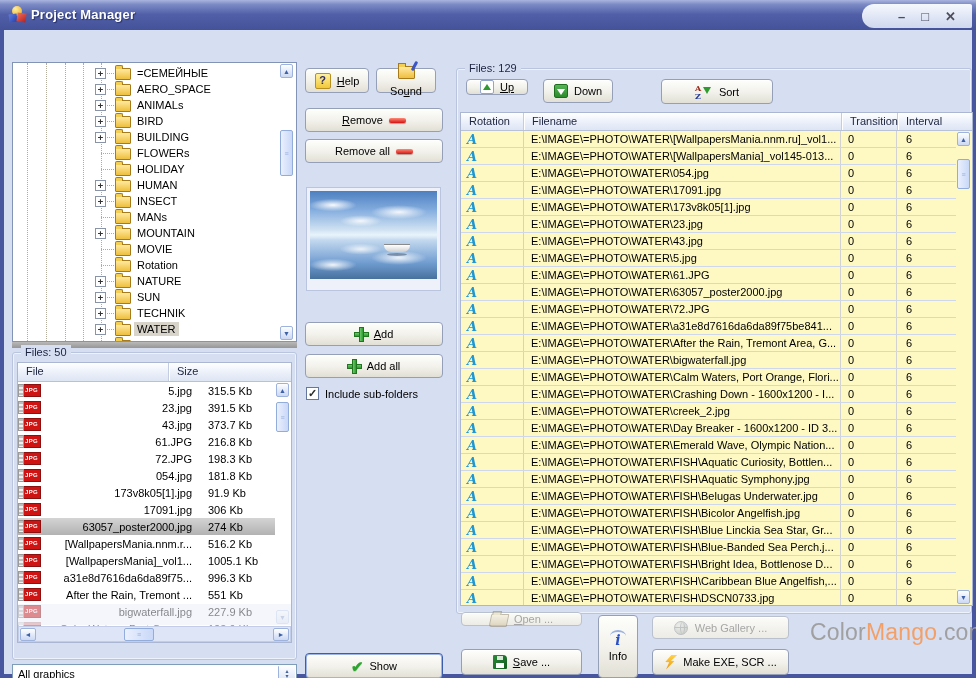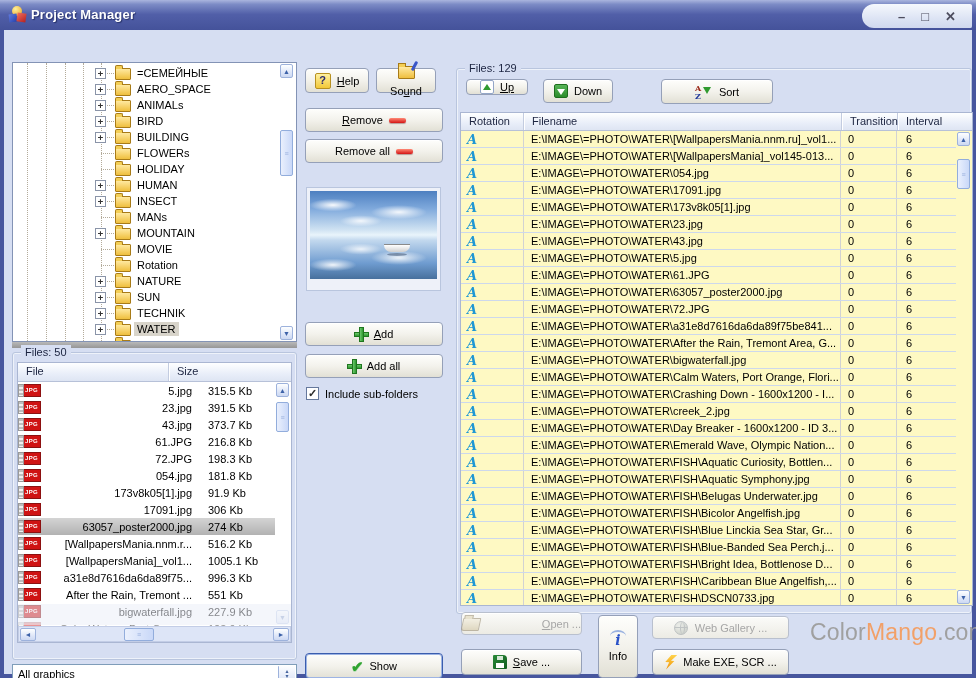--- a/index.html
+++ b/index.html
@@ -152,21 +152,21 @@
   #btn-help{left:301px;top:38px;width:64px;height:25px;}
   #btn-sound{left:372px;top:38px;width:60px;height:25px;flex-direction:column;}
   #btn-remove{left:301px;top:78px;width:138px;height:24px;}
   #btn-removeall{left:301px;top:109px;width:138px;height:24px;}
   #btn-add{left:301px;top:292px;width:138px;height:24px;}
   #btn-addall{left:301px;top:324px;width:138px;height:24px;}
   #btn-show{left:301px;top:623px;width:138px;height:26px;border:1px solid #3a5dae;box-shadow:inset 0 0 0 1px #9db4e4,inset 0 1px 0 #fff;}
   #btn-up{left:462px;top:49px;width:62px;height:16px;text-decoration:underline;}
   #btn-down{left:539px;top:49px;width:70px;height:24px;}
   #btn-sort{left:657px;top:49px;width:112px;height:25px;}
-  #btn-open{left:457px;top:582px;width:121px;height:23px;justify-content:space-between;}
+  #btn-open{left:457px;top:582px;width:121px;height:14px;}
   #btn-save{left:457px;top:619px;width:121px;height:26px;}
   #btn-info{left:594px;top:585px;width:40px;height:63px;flex-direction:column;gap:2px;}
   #btn-web{left:648px;top:586px;width:137px;height:23px;gap:7px;}
   #btn-exe{left:648px;top:619px;width:137px;height:26px;}
 
   
   .icn{flex:none;display:inline-block;position:relative;}
   .ic-help{width:14px;height:14px;background:linear-gradient(#fff1a0,#f2c838);border:1px solid #b79020;border-radius:2px;color:#2c2c6e;font:700 11px/13px "Liberation Sans",sans-serif;text-align:center;}
   .ic-sndfolder{width:15px;height:11px;background:linear-gradient(180deg,#ffe9a0,#efbf3e);border:1px solid #a87b18;border-radius:1px;margin-top:2px;}
   .ic-sndfolder::before{content:"";position:absolute;left:-1px;top:-4px;width:6px;height:3px;background:#f4cf56;border:1px solid #a87b18;border-bottom:none;}

